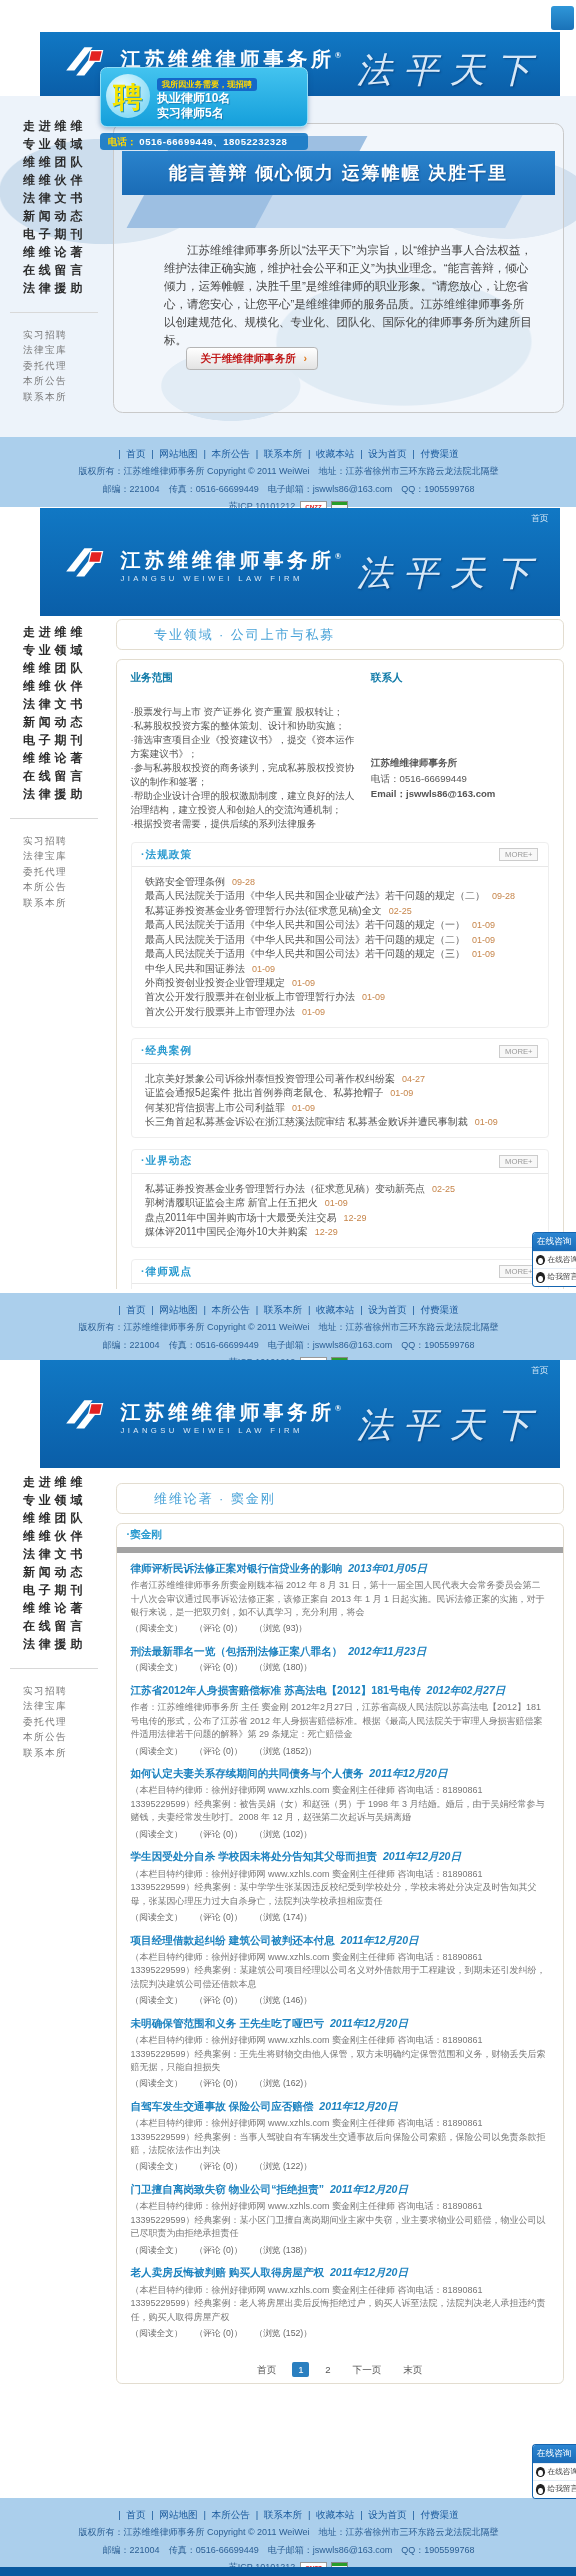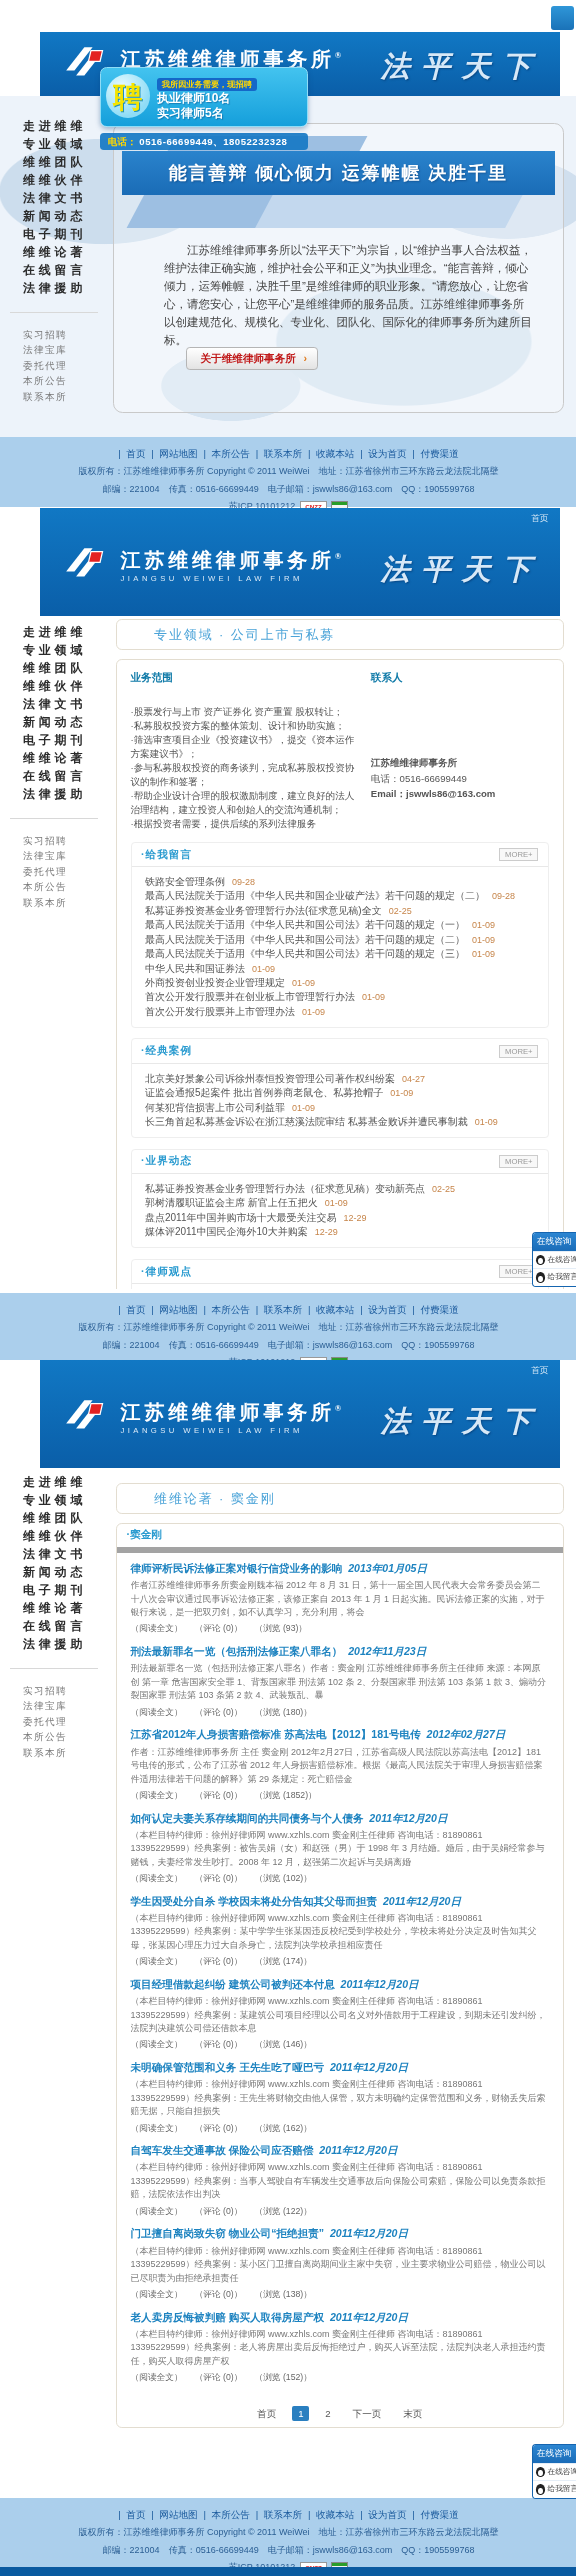--- a/index.html
+++ b/index.html
@@ -12,21 +12,21 @@
 
   
   .banner{position:absolute;left:0;right:17px;background:linear-gradient(180deg,#1178c4,#0a5ea8);margin-left:40px;}
   .brandrow{position:absolute;left:21px;display:flex;align-items:center;}
   .logoimg{width:50px;height:38px;margin-right:9.6px;}
   .bname{color:#fff;}
   .bname .cn{font-family:"Liberation Serif","DejaVu Serif",serif;font-weight:bold;font-size:20px;letter-spacing:3.8px;line-height:23px;}
   .bname .reg{font-size:8.7px;vertical-align:super;}
   .bname .en{font-size:7.7px;letter-spacing:3.4px;color:#dcebf8;margin-top:1.9px;}
   .callig{position:absolute;right:17.3px;font-family:"DejaVu Serif","Liberation Serif",serif;
-          font-style:italic;font-weight:bold;font-size:29px;letter-spacing:11.5px;color:#d7e8f7;
+          font-style:italic;font-weight:normal;font-size:35px;letter-spacing:11.5px;color:#d7e8f7;
           text-shadow:1px 1px 1.9px rgba(0,40,90,.5);}
   .homelink{position:absolute;top:4.8px;right:11.5px;font-size:8.7px;color:#cfe4f5;cursor:pointer;}
 
   
   .recruit{position:absolute;left:100px;top:67px;width:208px;z-index:30;}
   .recruit .box{position:relative;height:58px;border-radius:6.7px;border:1px solid #8fdcf6;
                 background:linear-gradient(180deg,#43c3ef,#159fdb);box-shadow:0 1.9px 4.8px rgba(0,60,120,.35);}
   .recruit .badge{position:absolute;left:4.8px;top:5.8px;width:44px;height:44px;border-radius:50%;
                   background:radial-gradient(circle at 35% 30%,#e8fbff,#8edcf6 70%);
                   color:#f5e400;font-size:29px;font-weight:bold;text-align:center;line-height:46px;
@@ -271,21 +271,21 @@
             <div class="scopetitle">联系人</div>
             <div style="height:50px;"></div>
             <div class="contactline em">江苏维维律师事务所</div>
             <div class="contactline">电话：0516-66699449</div>
             <div class="contactline em">Email：jswwls86@163.com</div>
           </div>
         </div>
 
         <div class="secpanel">
           <div class="sechead">
-              <span class="sectitle">·给我留言</span>
+              <span class="sectitle">·法规政策</span>
               <span class="morebtn">MORE+</span>
             </div>
           <div class="seclist">
               <div class="lrow"><span>铁路安全管理条例</span><span class="dt">09-28</span></div>
               <div class="lrow"><span>最高人民法院关于适用《中华人民共和国企业破产法》若干问题的规定（二）</span><span class="dt">09-28</span></div>
               <div class="lrow"><span>私募证券投资基金业务管理暂行办法(征求意见稿)全文</span><span class="dt">02-25</span></div>
               <div class="lrow"><span>最高人民法院关于适用《中华人民共和国公司法》若干问题的规定（一）</span><span class="dt">01-09</span></div>
               <div class="lrow"><span>最高人民法院关于适用《中华人民共和国公司法》若干问题的规定（二）</span><span class="dt">01-09</span></div>
               <div class="lrow"><span>最高人民法院关于适用《中华人民共和国公司法》若干问题的规定（三）</span><span class="dt">01-09</span></div>
               <div class="lrow"><span>中华人民共和国证券法</span><span class="dt">01-09</span></div>
@@ -403,21 +403,20 @@
             <div class="artbody">作者江苏维维律师事务所窦金刚魏本福 2012 年 8 月 31 日，第十一届全国人民代表大会常务委员会第二十八次会审议通过民事诉讼法修正案，该修正案自 2013 年 1 月 1 日起实施。民诉法修正案的实施，对于银行来说，是一把双刃剑，如不认真学习，充分利用，将会</div>
             <div class="artmeta">
               <span>（阅读全文）</span>
               <span>（评论 (0)）</span>
               <span>（浏览 (93)）</span>
             </div>
           </div>
 
           <div class="art">
             <div class="arttitle"><span>刑法最新罪名一览（包括刑法修正案八罪名）</span><span class="dt">2012年11月23日</span></div>
-            <div class="artbody">刑法最新罪名一览（包括刑法修正案八罪名）作者：窦金刚 江苏维维律师事务所主任律师 来源：本网原创 第一章 危害国家安全罪 1、背叛国家罪 刑法第 102 条 2、分裂国家罪 刑法第 103 条第 1 款 3、煽动分裂国家罪 刑法第 103 条第 2 款 4、武装叛乱、暴</div>
             <div class="artmeta">
               <span>（阅读全文）</span>
               <span>（评论 (0)）</span>
               <span>（浏览 (180)）</span>
             </div>
           </div>
 
           <div class="art">
             <div class="arttitle"><span>江苏省2012年人身损害赔偿标准 苏高法电【2012】181号电传</span><span class="dt">2012年02月27日</span></div>
             <div class="artbody">作者：江苏维维律师事务所 主任 窦金刚 2012年2月27日，江苏省高级人民法院以苏高法电【2012】181 号电传的形式，公布了江苏省 2012 年人身损害赔偿标准。根据《最高人民法院关于审理人身损害赔偿案件适用法律若干问题的解释》第 29 条规定：死亡赔偿金</div>

